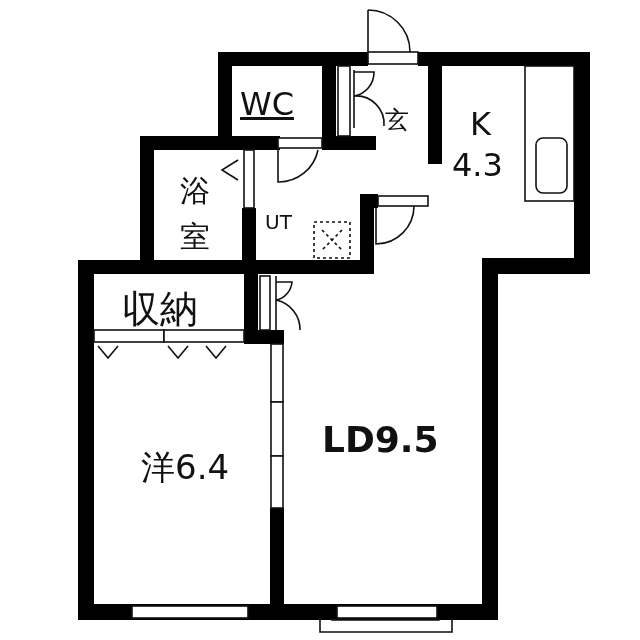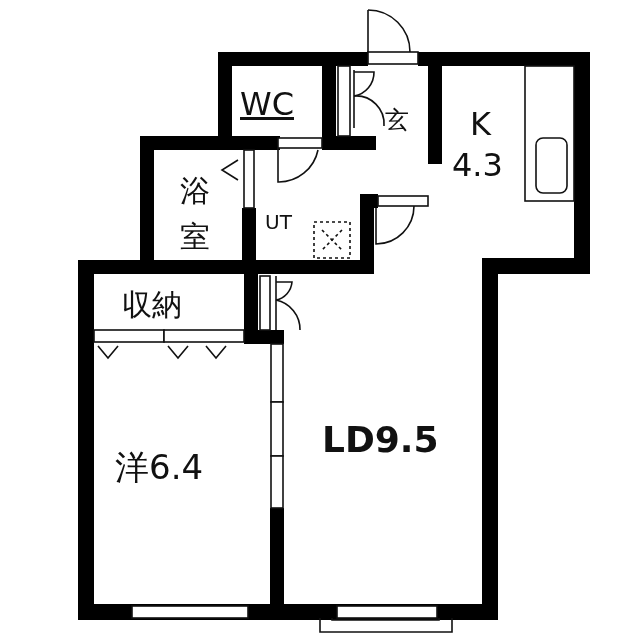--- a/index.html
+++ b/index.html
@@ -100,15 +100,15 @@
   </g>
 </svg>
 
 <div class="lbl" style="left:240px;top:88px;font-size:32px;text-decoration:underline;">WC</div>
 <div class="lbl" style="left:385px;top:108px;font-size:24px;">玄</div>
 <div class="lbl" style="left:470px;top:108px;font-size:32px;">K</div>
 <div class="lbl" style="left:452px;top:149px;font-size:32px;">4.3</div>
 <div class="lbl" style="left:180px;top:176px;font-size:30px;">浴</div>
 <div class="lbl" style="left:180px;top:222px;font-size:30px;">室</div>
 <div class="lbl" style="left:265px;top:212px;font-size:20px;">UT</div>
-<div class="lbl" style="left:122px;top:290px;font-size:30px;">収納</div>
-<div class="lbl" style="left:115px;top:450px;font-size:34px;">洋6.4</div>
+<div class="lbl" style="left:122px;top:290px;font-size:38px;">収納</div>
+<div class="lbl" style="left:141px;top:450px;font-size:34px;">洋6.4</div>
 <div class="lbl" style="left:322px;top:422px;font-size:36px;font-weight:bold;">LD9.5</div>
 
 </body></html>

